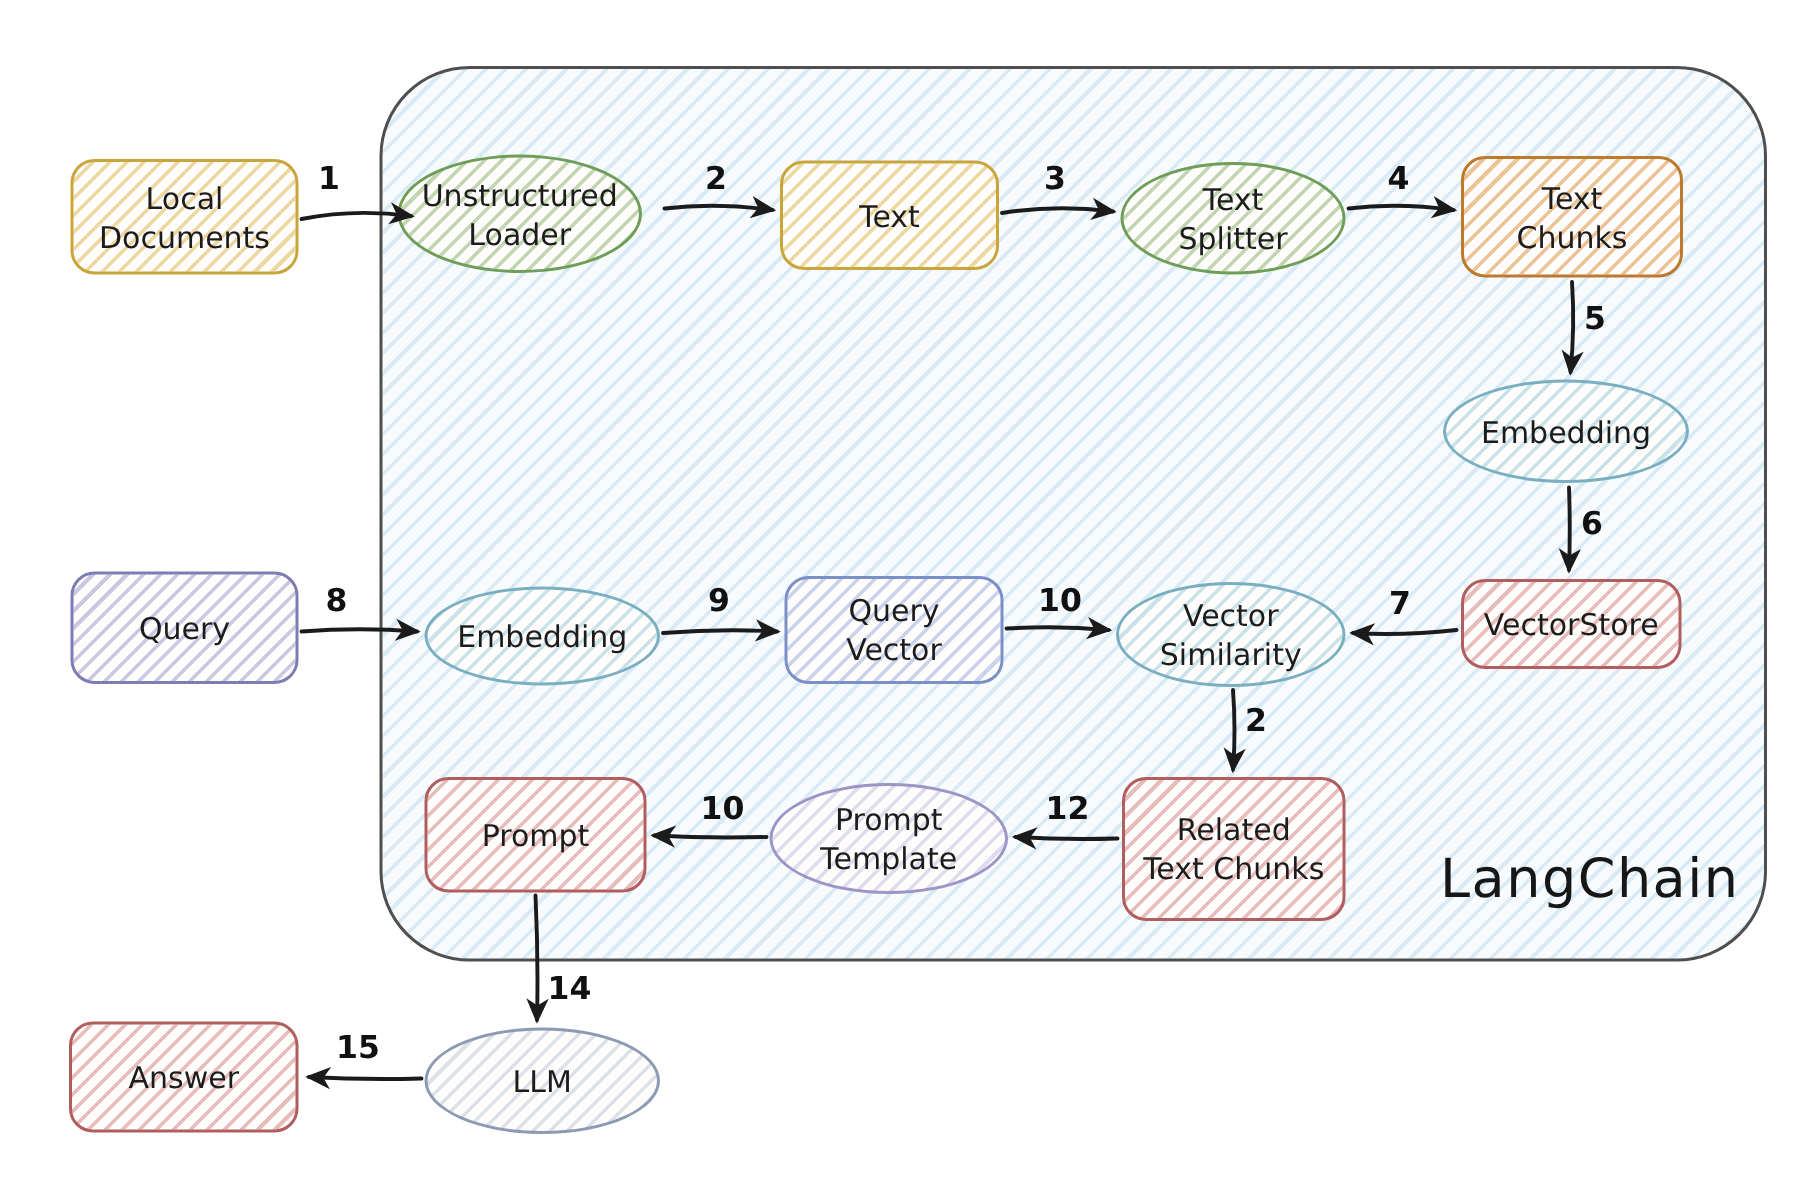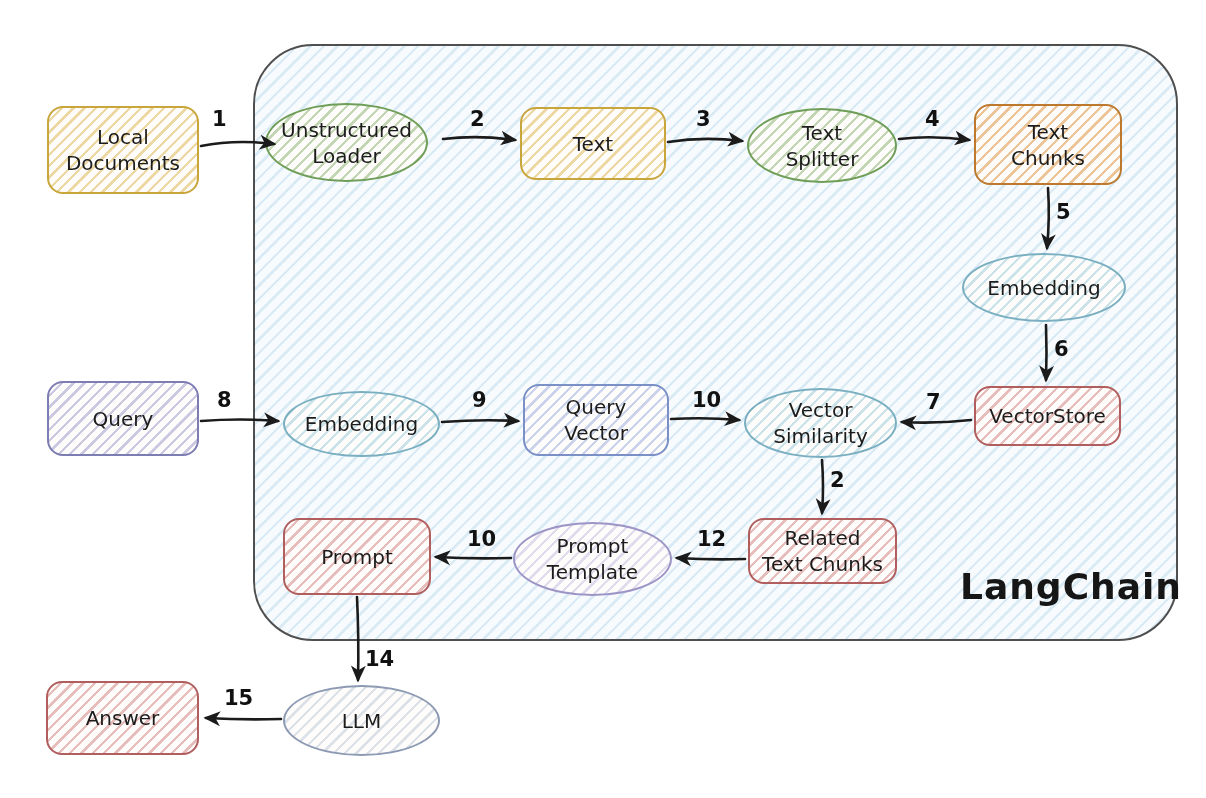--- a/index.html
+++ b/index.html
@@ -14,21 +14,21 @@
   
   .frame {
     position:absolute; left:253px; top:44px; width:925px; height:597px;
     border:2.4px solid #4f4f4f; border-radius:60px;
     background-color:#f8fbfe;
     background-image:repeating-linear-gradient(135deg, rgba(147,197,226,0.30) 0 2.5px, transparent 2.5px 9.5px);
     z-index:1;
   }
   .frame-label {
     position:absolute; left:960px; top:566px; width:220px;
-    text-align:left; font-size:36px; font-weight:700; letter-spacing:1px;
+    text-align:left; font-size:36px; font-weight:400; letter-spacing:1px;
     color:#161616; z-index:2;
   }
 
   
   .node {
     position:absolute; z-index:3;
     display:flex; align-items:center; justify-content:center;
     text-align:center;
     background-color:#fffdfb;
     background-image:repeating-linear-gradient(135deg, var(--hatch) 0 2.4px, transparent 2.4px 8px);
@@ -65,21 +65,21 @@
   }
 </style>
 </head>
 <body>
 
 <div class="stage">
 
   <div class="frame"></div>
   <div class="frame-label">LangChain</div>
 
-  <div class="node rect c-yellow" style="left:47px;top:106px;width:152px;height:88px">
+  <div class="node rect c-yellow" style="left:47px;top:106px;width:152px;height:77px">
     <span class="lbl">Local
 Documents</span>
   </div>
   <div class="node ellipse c-green" style="left:265px;top:103px;width:163px;height:79px">
     <span class="lbl">Unstructured
 Loader</span>
   </div>
   <div class="node rect c-yellow" style="left:520px;top:107px;width:146px;height:73px">
     <span class="lbl">Text</span>
   </div>
@@ -104,21 +104,21 @@
     <span class="lbl">Embedding</span>
   </div>
   <div class="node rect c-blue" style="left:523px;top:384px;width:146px;height:72px">
     <span class="lbl">Query
 Vector</span>
   </div>
   <div class="node ellipse c-cyan" style="left:744px;top:388px;width:153px;height:70px">
     <span class="lbl">Vector
 Similarity</span>
   </div>
-  <div class="node rect c-red" style="left:748px;top:518px;width:149px;height:66px">
+  <div class="node rect c-red" style="left:748px;top:518px;width:149px;height:96px">
     <span class="lbl">Related
 Text Chunks</span>
   </div>
   <div class="node ellipse c-lavender" style="left:513px;top:522px;width:159px;height:74px">
     <span class="lbl">Prompt
 Template</span>
   </div>
   <div class="node rect c-red" style="left:283px;top:518px;width:148px;height:77px">
     <span class="lbl">Prompt</span>
   </div>

